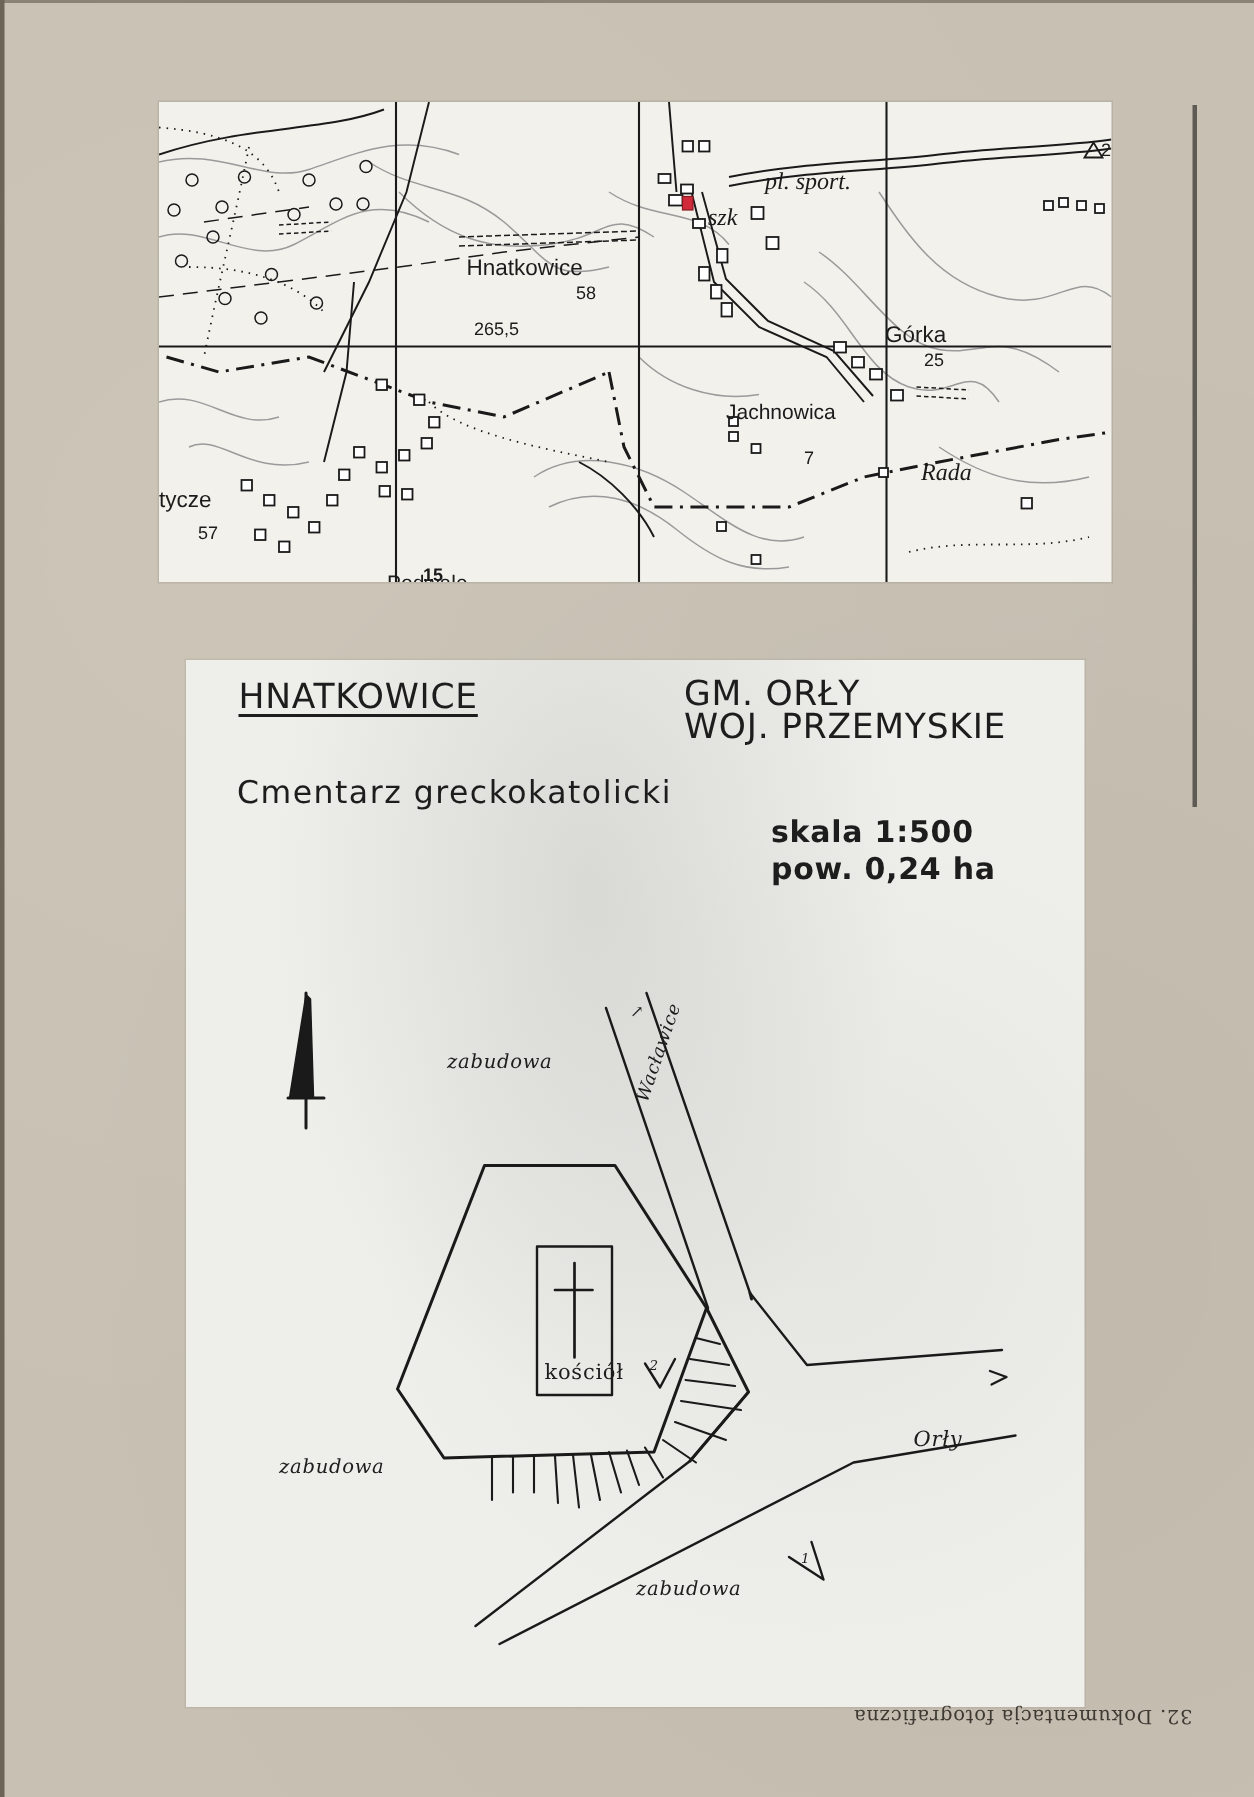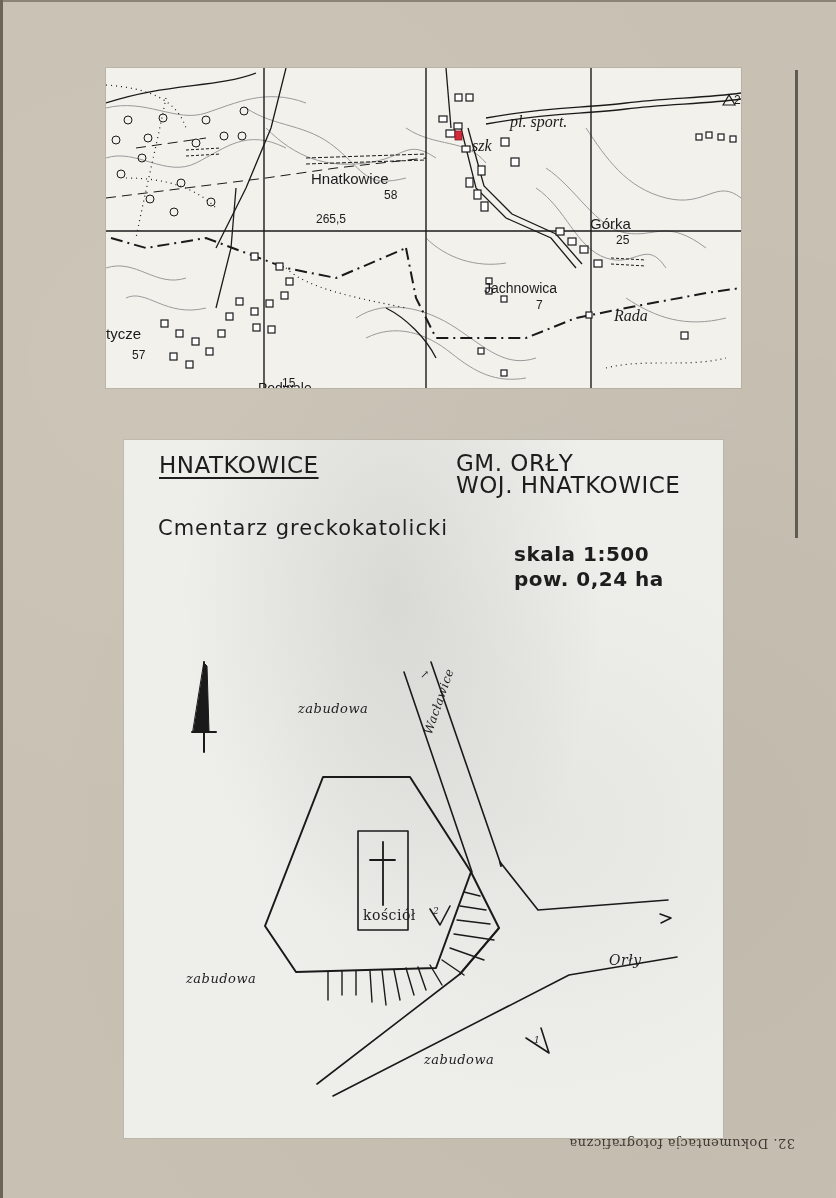--- a/index.html
+++ b/index.html
@@ -206,35 +206,35 @@
   </svg>
 
   <span class="map-label big" style="left:205px; top:103px;">Hnatkowice</span>
   <span class="map-label num" style="left:278px; top:121px;">58</span>
   <span class="map-label num" style="left:210px; top:145px;">265,5</span>
   <span class="map-label num" style="left:628px; top:26px;">265,2</span>
   <span class="map-label ital" style="left:404px; top:46px;">pl. sport.</span>
   <span class="map-label ital" style="left:366px; top:70px;">szk</span>
   <span class="map-label big" style="left:484px; top:148px;">Górka</span>
   <span class="map-label num" style="left:510px; top:166px;">25</span>
-  <span class="map-label big" style="left:378px; top:213px; font-size:14px;">Jachnowica</span>
+  <span class="map-label big" style="left:378px; top:199px; font-size:14px;">Jachnowica</span>
   <span class="map-label num" style="left:430px; top:231px;">7</span>
   <span class="map-label ital" style="left:508px; top:240px;">Rada</span>
   <span class="map-label big" style="left:0px; top:258px;">tycze</span>
   <span class="map-label num" style="left:2px; top:281px;padding-left:24px;">57</span>
   <span class="map-label big" style="left:152px; top:293px; font-size:14px;margin-top:20px;">Podwale</span>
-  <span class="map-label num" style="left:176px; top:309px;">15</span>
+  <span class="map-label num" style="left:176px; top:309px;font-weight:bold;">15</span>
 </div>
 
 <div class="plan-photo">
   <div class="shade"></div>
 
   <span class="hand title-main" style="left:35px; top:14px;">HNATKOWICE</span>
   <span class="hand title-admin" style="left:332px; top:12px;">GM. ORŁY</span>
-  <span class="hand title-admin" style="left:332px; top:34px;">WOJ. HNATKOWICE</span>
+  <span class="hand title-admin" style="left:332px; top:34px;">WOJ. PRZEMYSKIE</span>
   <span class="hand subtitle" style="left:34px; top:78px;">Cmentarz greckokatolicki</span>
   <span class="hand meta" style="left:390px; top:104px;">skala 1:500</span>
   <span class="hand meta" style="left:390px; top:129px;">pow. 0,24 ha</span>
 
   <svg width="599" height="698" viewBox="0 0 599 698">
     <g fill="none" stroke="#1a1a1a" stroke-width="2" stroke-linecap="round" stroke-linejoin="round">
 
       <g>
         <path d="M80 222 L80 312" stroke-width="2"></path>
         <path d="M68 292 L92 292" stroke-width="2"></path>

